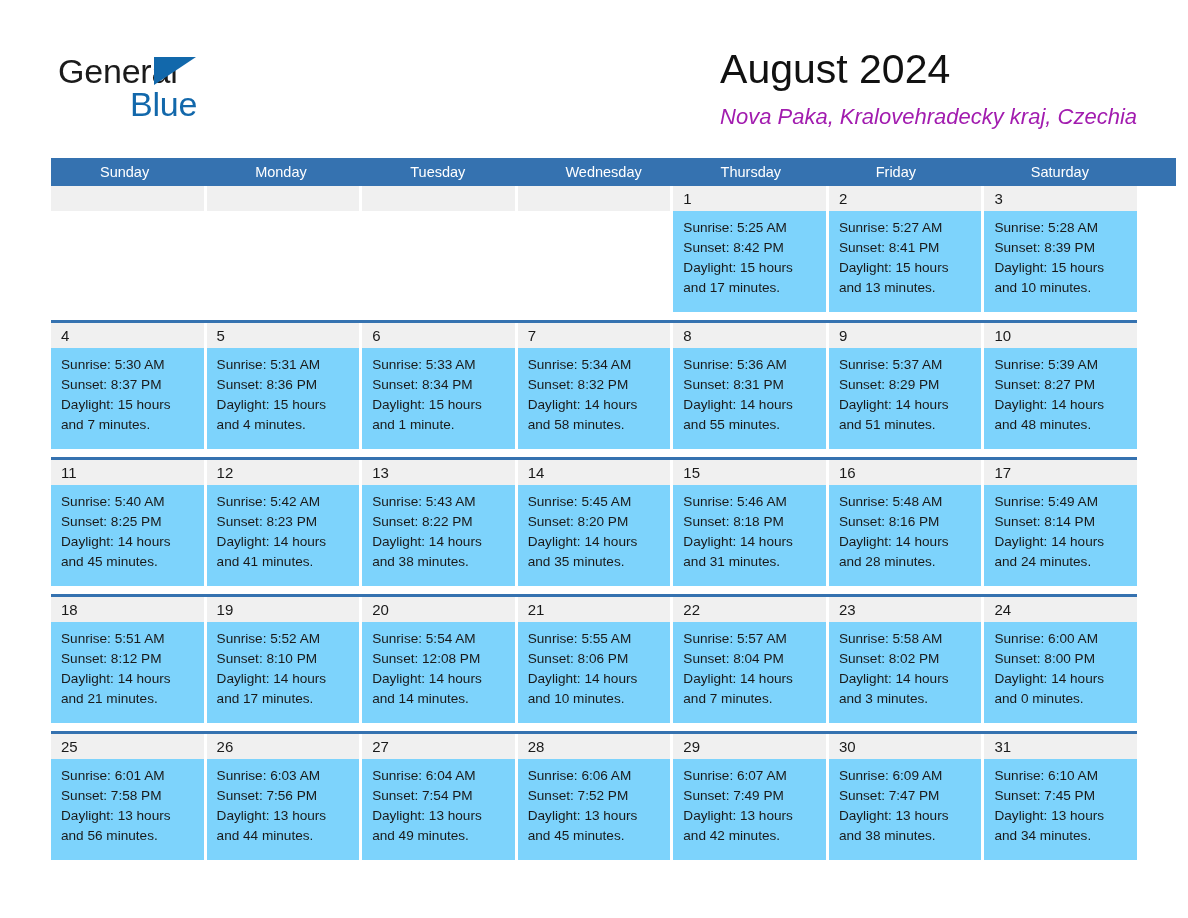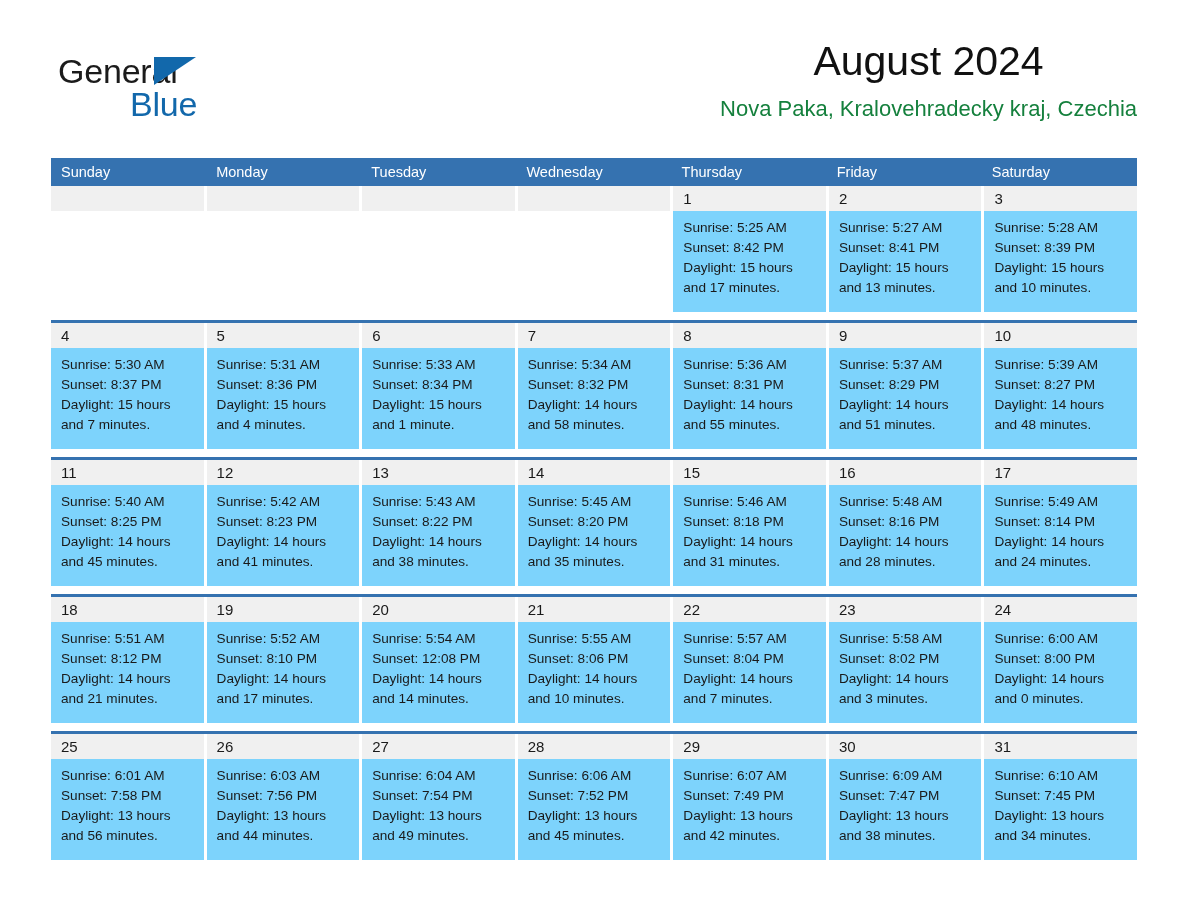--- a/index.html
+++ b/index.html
@@ -62,54 +62,56 @@
     font-size: 34px;
     line-height: 38px;
     letter-spacing: -0.2px;
     color: #1268ab;
     font-family: "Liberation Sans", sans-serif;
   }
 
   .title-block {
     position: absolute;
     right: 51px;
-    top: 36px;
-    text-align: center;
+    top: 44px;
+    text-align: left;
   }
   .month-title {
     font-size: 41px;
     line-height: 50px;
     font-weight: normal;
     color: #111111;
     margin: 0;
     white-space: nowrap;
   }
   .location-title {
     font-size: 22px;
     line-height: 30px;
     font-weight: normal;
-    color: #15803d;
+    color: #a21caf;
     margin: 8px 0 0 0;
     white-space: nowrap;
+    font-style: italic;
   }
 
   
   .calendar {
     position: absolute;
     left: 51px;
     top: 158px;
     width: 1086px;
   }
   .cal-row {
     display: flex;
     width: 100%;
   }
   .cal-head {
     background: #3572b0;
     height: 28px;
+    padding-left: 39px;
   }
   .cal-head .cell {
     color: #ffffff;
     font-size: 14.5px;
     line-height: 28px;
     padding-left: 10px;
     box-sizing: border-box;
     flex: 1 1 0;
     min-width: 0;
     white-space: nowrap;

